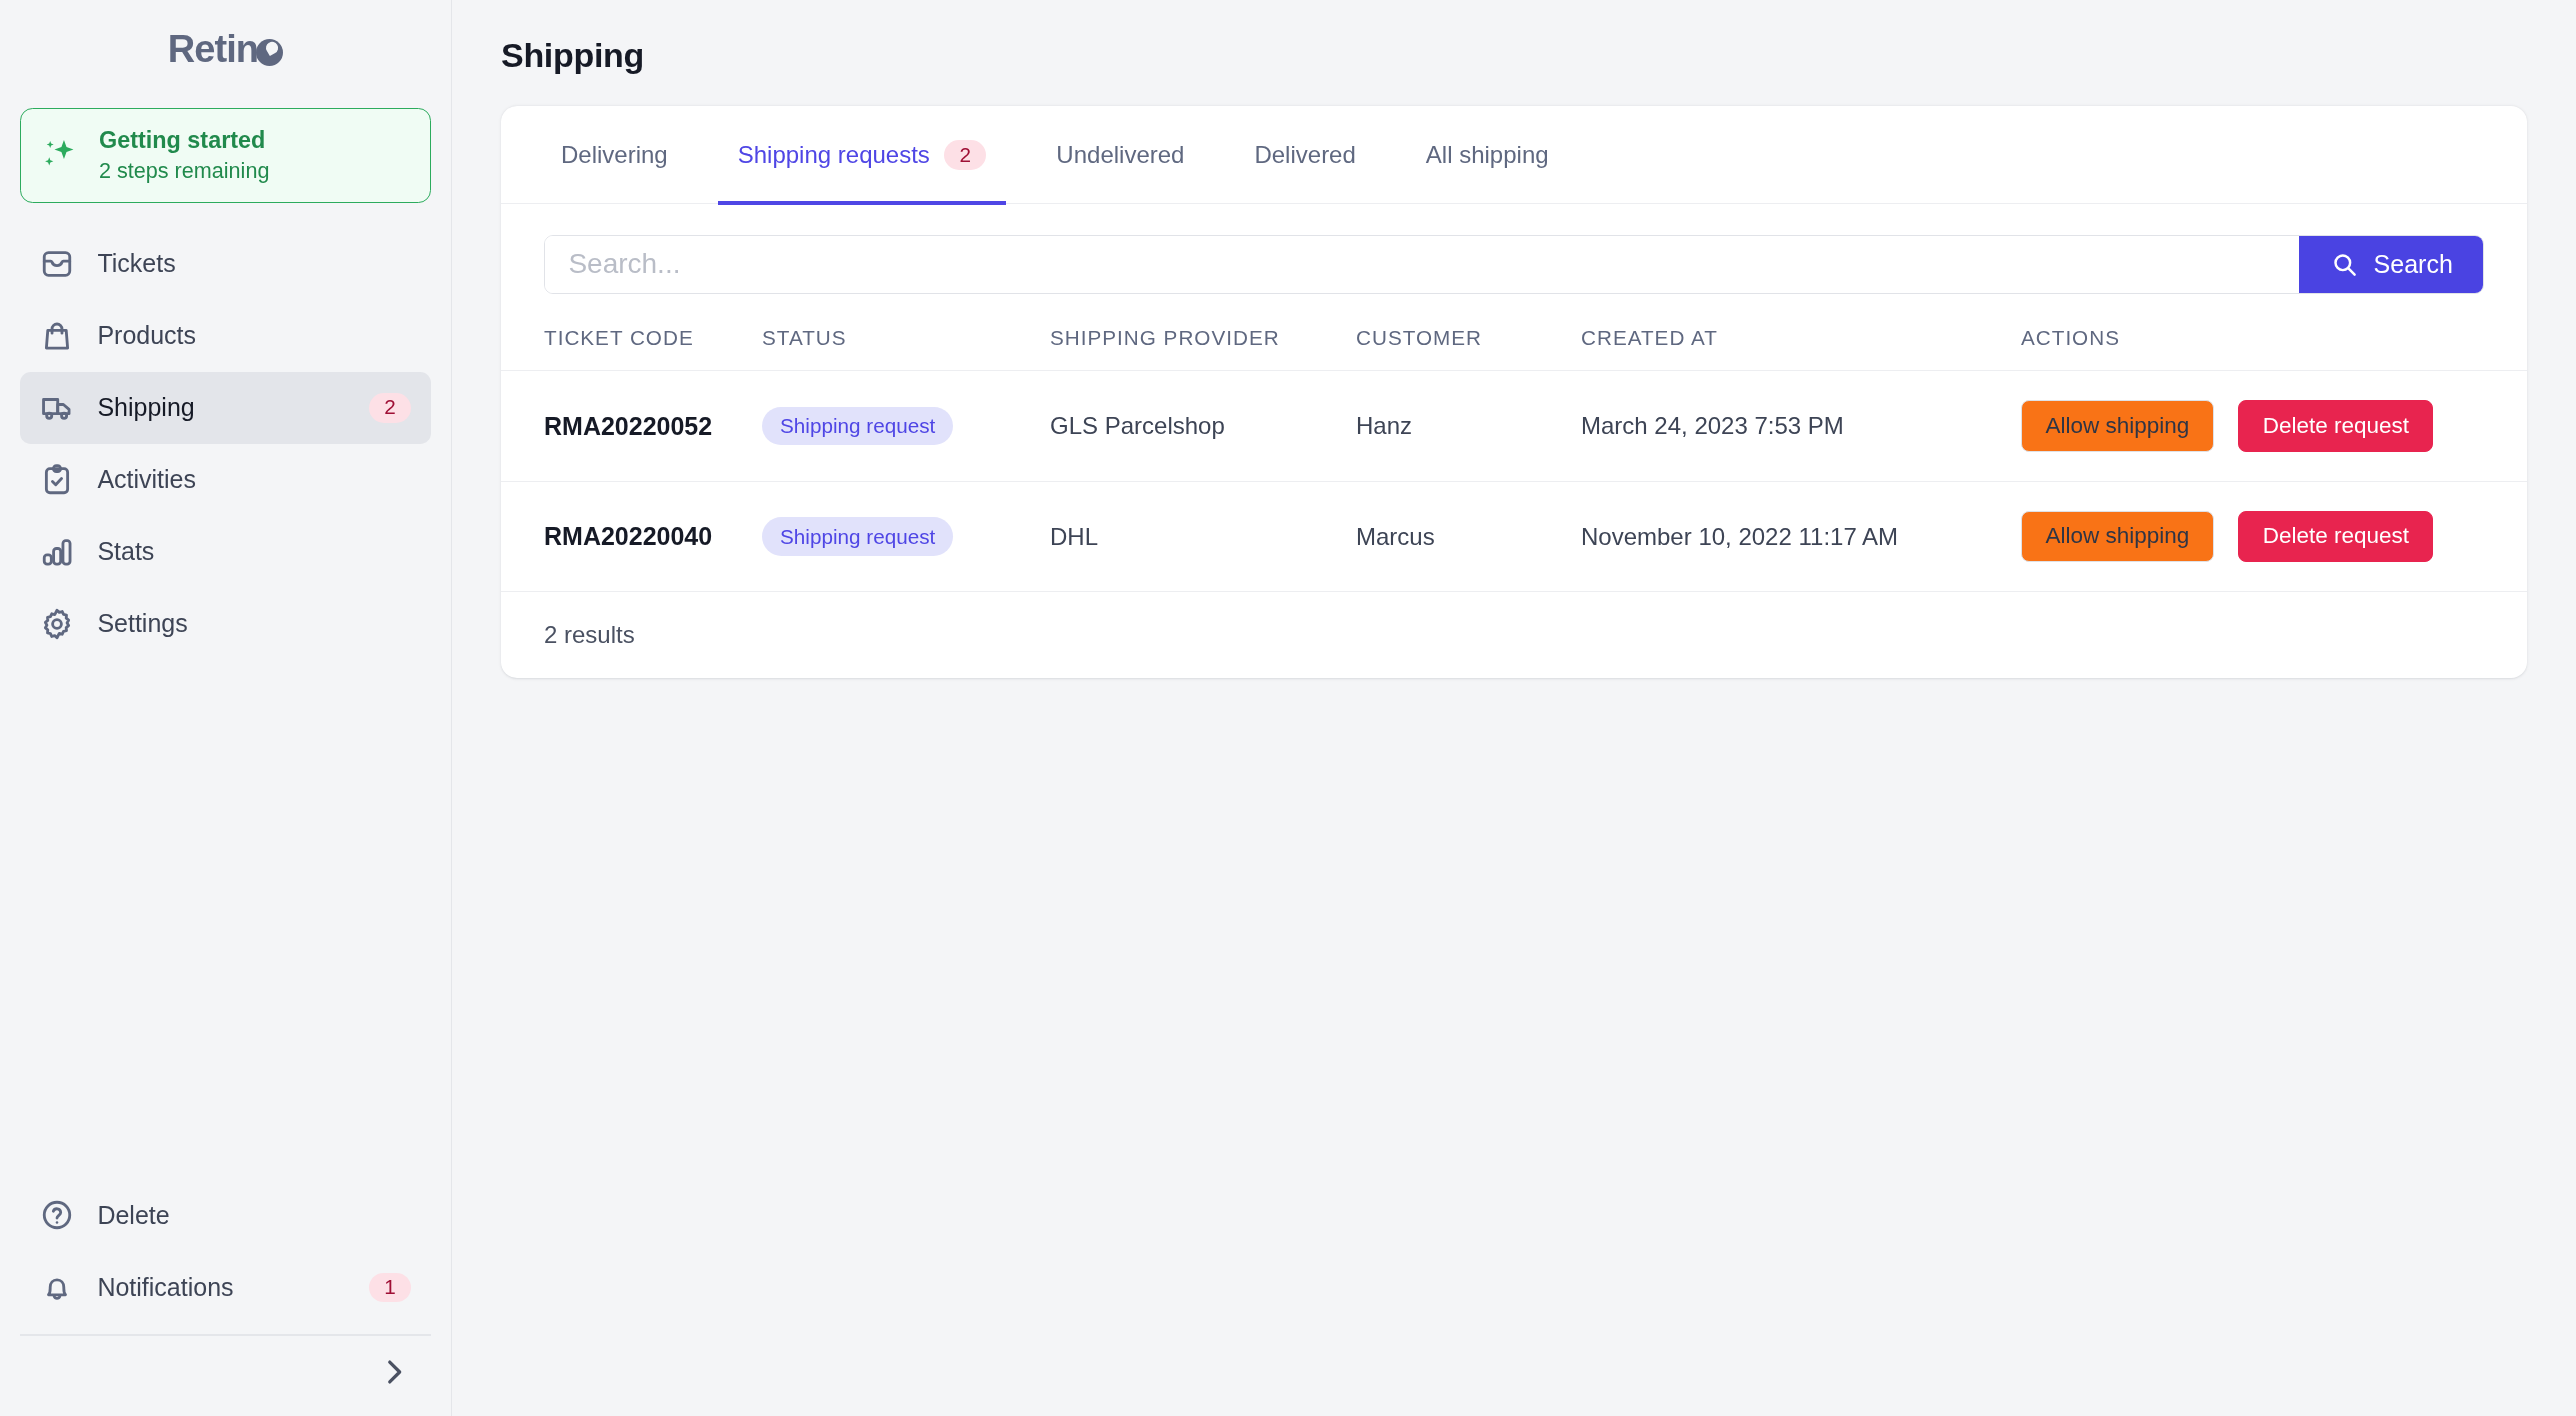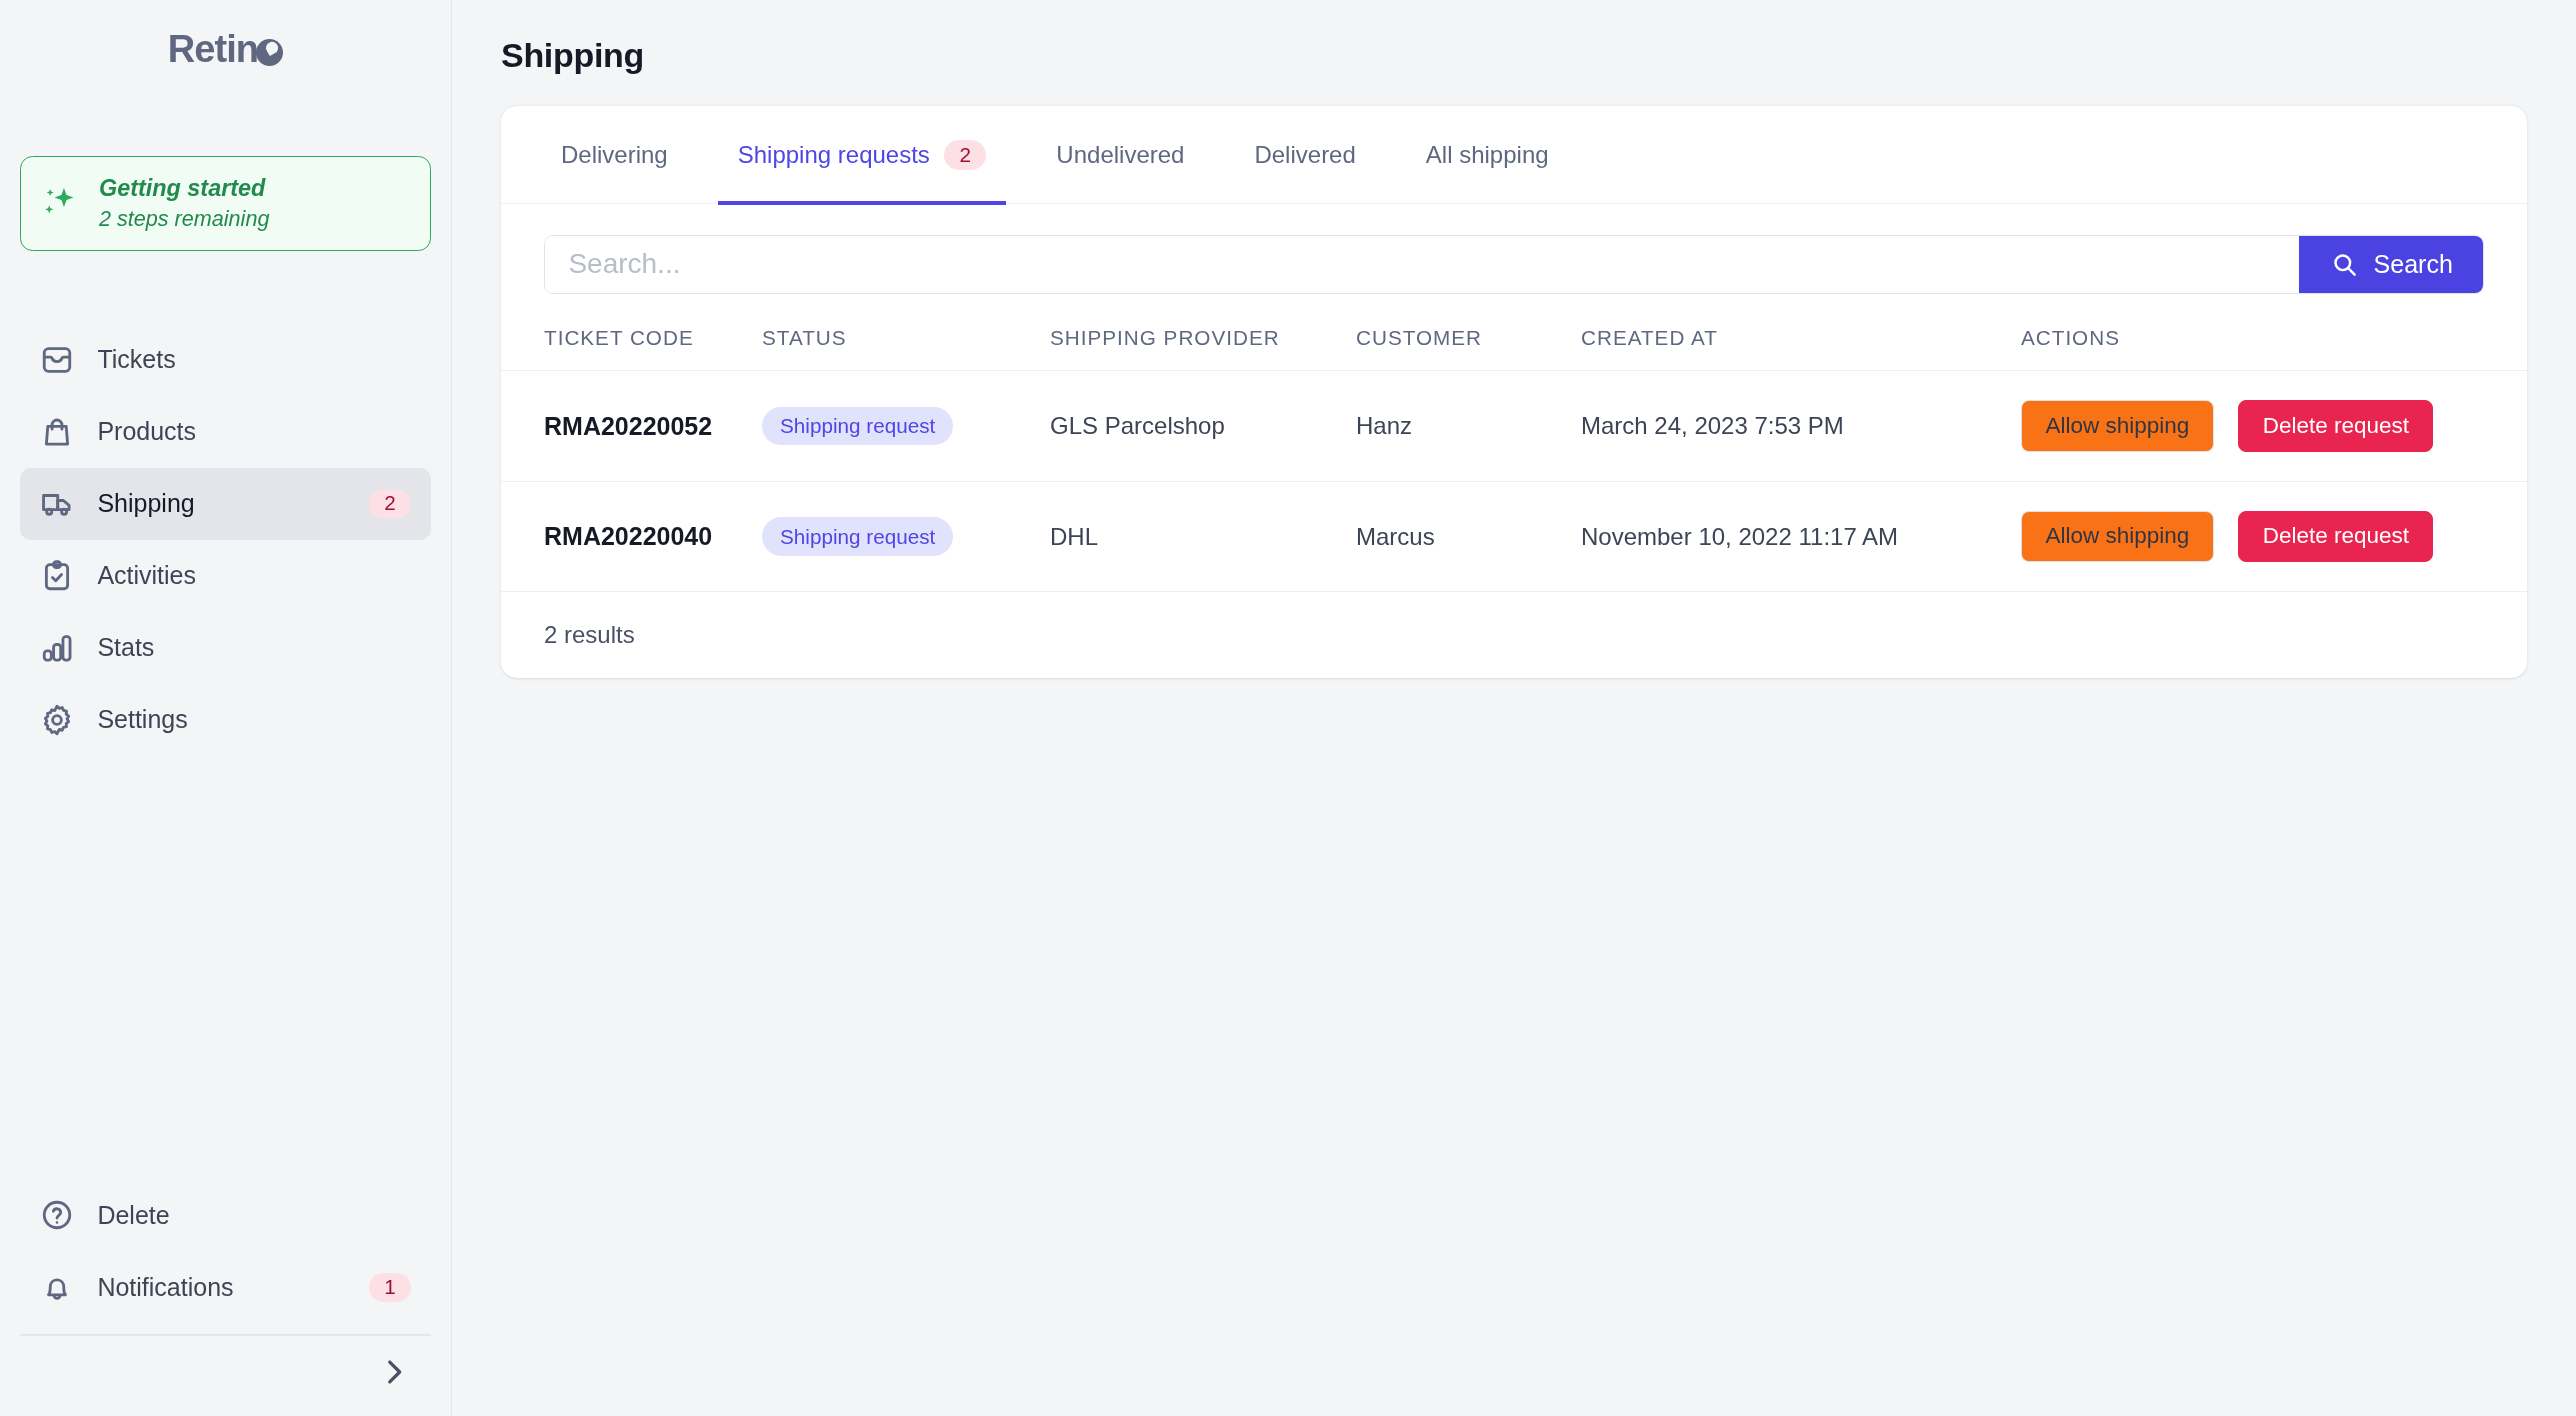--- a/index.html
+++ b/index.html
@@ -15,21 +15,20 @@
   
   .sidebar {
     width: 452px;
     height: 1417px;
     background: #f4f5f7;
     border-right: 1.8px solid #e4e6ea;
     display: flex;
     flex-direction: column;
     position: relative;
     flex: 0 0 452px;
-    gap: 48px;
   }
   .brand {
     height: 99px;
     display: flex;
     align-items: center;
     justify-content: center;
     user-select: none;
   }
   .brand-text {
     font-size: 38px;
@@ -59,21 +58,20 @@
   .getting-started {
     margin: 9px 20px 12.6px 20px;
     border: 1.8px solid #2cab5d;
     background: #f0fcf4;
     border-radius: 12.6px;
     padding: 18px 20px;
     display: flex;
     align-items: center;
     gap: 20px;
     cursor: pointer;
-    font-style: italic;
   }
   .gs-text { display: flex; flex-direction: column; gap: 3.6px; }
   .gs-title { font-size: 23.4px; font-weight: bold; color: #218a4c; }
   .gs-sub { font-size: 21.6px; color: #218a4c; }
 
   .nav { margin-top: 12.6px; }
   .nav-item {
     display: flex;
     align-items: center;
     gap: 23.4px;

